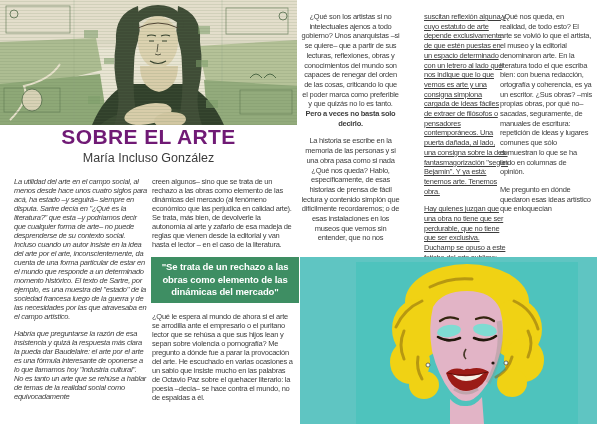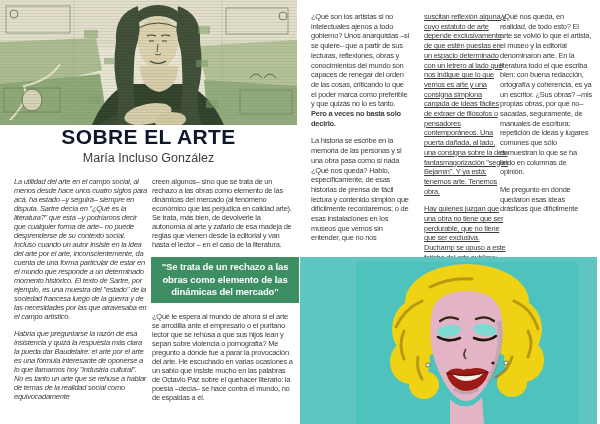--- a/index.html
+++ b/index.html
@@ -4,42 +4,42 @@
 <style>
   html,body{margin:0;padding:0;background:#ffffff;}
   #page{position:relative;width:600px;height:424px;background:#ffffff;overflow:hidden;
         font-family:"Liberation Sans",sans-serif;color:#3d3d3d;}
 
   
   .mona{position:absolute;left:0;top:0;width:297px;height:125px;}
 
   
   .title-wrap{position:absolute;left:0;top:125px;width:297px;text-align:center;}
-  .title{font-size:21px;font-weight:700;color:#0f172a;letter-spacing:.4px;line-height:24px;}
+  .title{font-size:21px;font-weight:700;color:#701a75;letter-spacing:.4px;line-height:24px;}
   .author{font-size:12.5px;color:#3b3b3b;margin-top:2px;line-height:15px;}
 
   
   .body-col{position:absolute;font-size:7.5px;line-height:9px;letter-spacing:-0.25px;
             color:#3d3d3d;text-align:left;}
   .body-col p{margin:0 0 8px 0;}
   .rp{line-height:9.7px;}
 
   
   .l-col1{left:14px;top:177px;width:133px;font-style:italic;}
   .l-col2a{left:152px;top:177px;width:141px;}
   .l-col2b{left:152px;top:312px;width:141px;}
 
   
   .quote{position:absolute;left:151px;top:257px;width:148px;height:46px;
          background:var(--quote-bg,#3E8E63);color:#ffffff;box-sizing:border-box;
          display:flex;align-items:center;justify-content:center;text-align:center;
          font-weight:700;font-size:9.5px;line-height:12.5px;padding:3px 7px;letter-spacing:-0.1px;}
 
   
-  .r-col1{left:311px;top:12px;width:99px;}
+  .r-col1{left:301px;top:12px;width:99px;text-align:center;}
   .r-col2{left:424px;top:12px;width:84px;text-decoration:underline;}
   .r-col3{left:500px;top:12px;width:92px;}
 
   
   .marilyn{position:absolute;left:300px;top:257px;width:297px;height:167px;z-index:2;}
   svg{display:block;}
 </style>
 </head>
 <body>
 
@@ -124,21 +124,21 @@
     <p>La historia se escribe en la memoria de las personas y si una obra pasa como si nada ¿Qué nos queda? Hablo, específicamente, de esas historias de prensa de fácil lectura y contenido simplón que difícilmente recordaremos; o de esas instalaciones en los museos que vemos sin entender, que no nos</p>
   </div>
 
   <div class="body-col rp r-col2">
     <p>suscitan reflexión alguna y cuyo estatuto de arte depende exclusivamente de que estén puestas en un espacio determinado con un letrero al lado que nos indique que lo que vemos es arte y una consigna simplona cargada de ideas fáciles de extraer de filósofos o pensadores contemporáneos. Una puerta dañada, al lado, una consigna sobre la des-fantasmagorización "según Bejamín". Y ya está: tenemos arte. Tenemos obra.</p>
     <p>Hay quienes juzgan que una obra no tiene que ser perdurable, que no tiene que ser exclusiva. Duchamp se opuso a este fetiche del arte sublime: firmó un orinal con su nombre y lo llamó obra de</p>
   </div>
 
   <div class="body-col rp r-col3">
     <p>¿Qué nos queda, en realidad, de todo esto? El arte se volvió lo que el artista, el museo y la editorial denominaron arte. En la literatura todo el que escriba bien: con buena redacción, ortografía y coherencia, es ya un escritor. ¿Sus obras? –mis propias obras, por qué no– sacadas, seguramente, de manuales de escritura: repetición de ideas y lugares comunes que sólo demuestran lo que se ha leído en columnas de opinión.</p>
-    <p>Me pregunto en dónde quedaron esas ideas drásticas que difícilmente</p>
+    <p>Me pregunto en dónde quedaron esas ideas artístico que enloquecían</p>
   </div>
 
   <div class="marilyn">
     <svg width="297" height="167" viewBox="0 0 297 167">
       <rect width="297" height="167" fill="var(--marilyn-band,#5FC5C2)"></rect>
       <rect x="56" y="5" width="222" height="162" fill="var(--marilyn-bg,#4EC3BD)"></rect>
 
       <g fill="var(--hair-yellow,#F0D214)">
         <ellipse cx="167" cy="45" rx="62" ry="38"></ellipse>
         <ellipse cx="118" cy="72" rx="26" ry="30"></ellipse>

